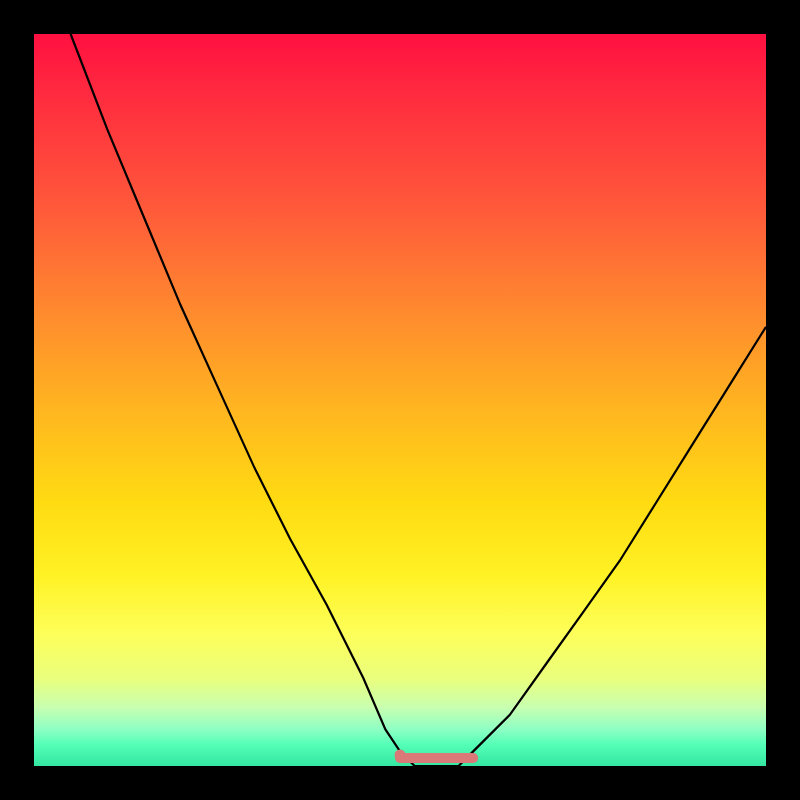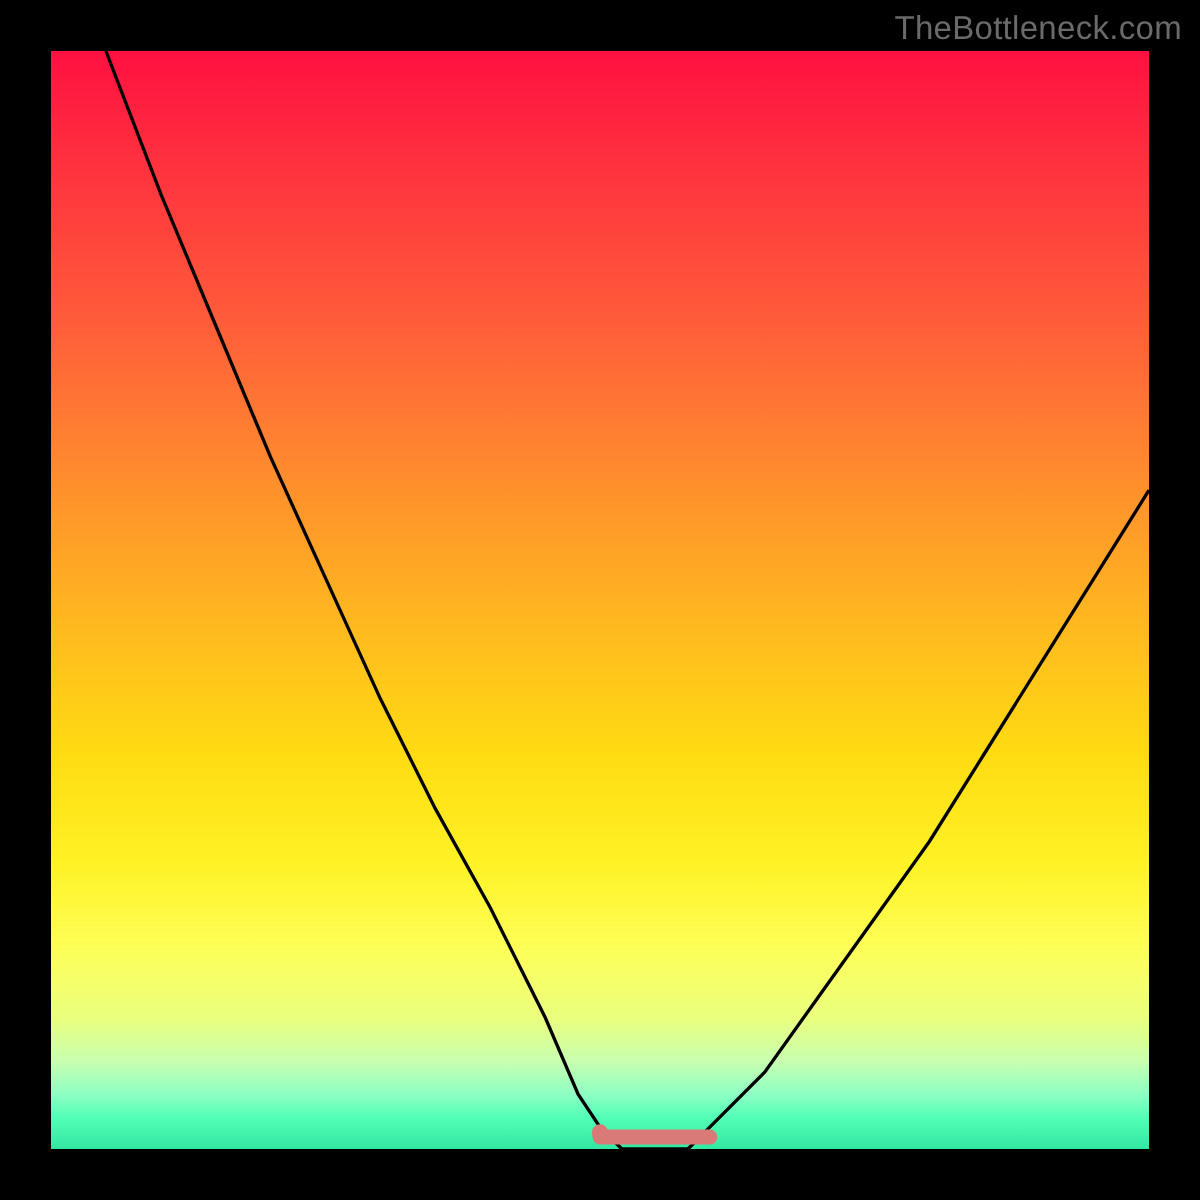--- a/index.html
+++ b/index.html
@@ -59,21 +59,20 @@
     width: 732px;
     height: 732px;
     overflow: visible;
   }
 </style>
 </head>
 <body>
 
 <div class="frame">
 
-  <div class="watermark">TheBottleneck.com</div>
 
   <div class="plot-area">
 
     <svg class="curve" viewBox="0 0 732 732" preserveAspectRatio="none">
 
       <path d="M36.6 0.0 L73.2 95.2 L109.8 183.0 L146.4 270.8 L183.0 351.4 L219.6 431.9 L256.2 505.1 L292.8 571.0 L329.4 644.2 L351.4 695.4 L366.0 717.4 L380.6 732.0 L402.6 732.0 L424.6 732.0 L439.2 717.4 L475.8 680.8 L512.4 629.5 L549.0 578.3 L585.6 527.0 L622.2 468.5 L658.8 409.9 L695.4 351.4 L732.0 292.8" fill="none" stroke="#000" stroke-width="2.2"></path>
 
       <path d="M366.0 724.0 L439.2 724.0" fill="none" stroke="#d97a78" stroke-width="10" stroke-linecap="round"></path>
 
       <circle r="5.5" fill="#d97a78" cx="366.0" cy="721.0"></circle>

